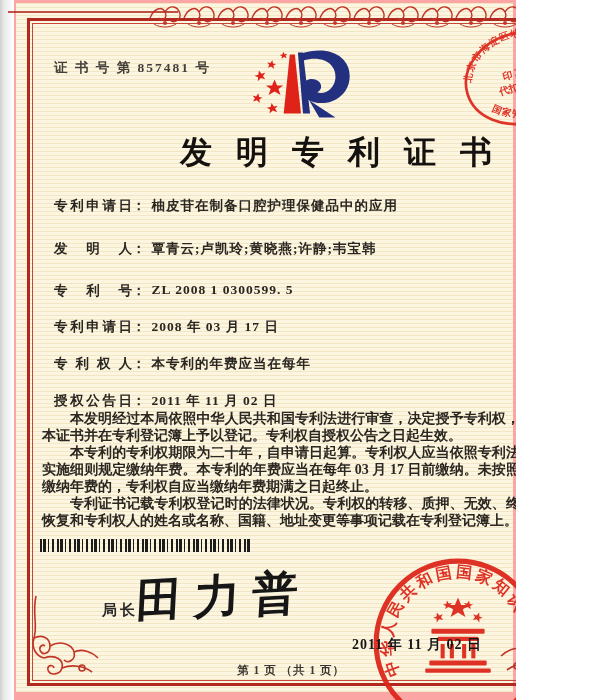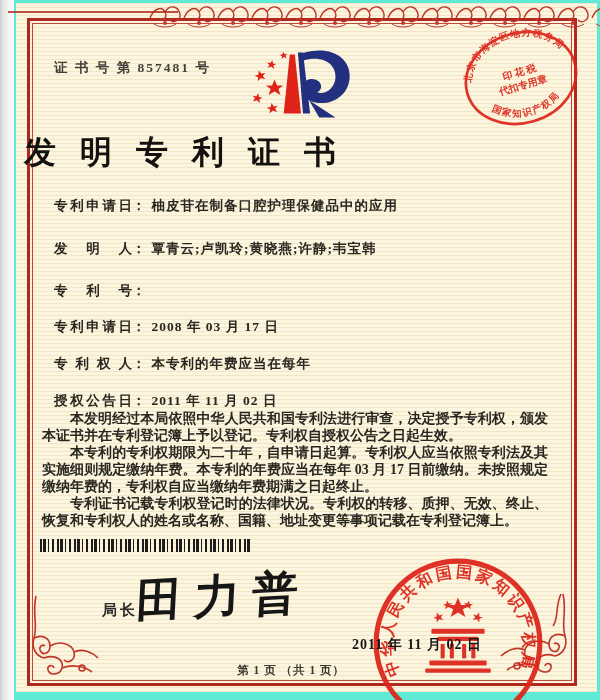--- a/index.html
+++ b/index.html
@@ -1,42 +1,42 @@
 <!DOCTYPE html>
 <html style="--frame_red: #b0281e; --stamp_red: #dd2418; --logo_red: #e02318; --logo_blue: #22307f; --paper: #fcf5e0; --ink: #2a2620;"><head>
 <meta charset="utf-8">
 <style>
   :root{
     --frame_red:#b0281e; --stamp_red:#dd2418; --logo_red:#e02318;
     --logo_blue:#22307f; --paper:#fcf5e0; --ink:#2a2620;
   }
   html,body{margin:0;padding:0;}
   body{font-family:"Liberation Serif","DejaVu Serif",serif;}
-  .page{position:relative;width:600px;height:700px;background:#5eead4;overflow:hidden;}
+  .page{position:relative;width:516px;height:700px;background:#fca5a5;overflow:hidden;}
   .scan-edge{position:absolute;left:0;top:0;width:14px;height:100%;
     background:linear-gradient(90deg,#cfcfcf 0,#e9e9e9 4px,#ffffff 14px);}
   .paper{position:absolute;left:16px;top:3px;right:3px;bottom:8px;
     background-color:var(--paper,#fcf5e0);
     background-image:repeating-linear-gradient(180deg,rgba(218,190,130,.28) 0 1px,rgba(0,0,0,0) 1px 4px);}
   .frame{position:absolute;left:27px;top:18px;width:544px;height:662px;
     border:3px solid var(--frame_red,#b0281e);z-index:2;}
   .frame-inner{position:absolute;inset:2px;border:1px solid #c4473a;}
   .topline{position:absolute;left:8px;top:11px;width:170px;height:2px;
     background:var(--frame_red,#b0281e);opacity:.8;z-index:3;}
   .topband{position:absolute;left:148px;top:2px;width:452px;height:27px;z-index:3;}
   .flourish{position:absolute;z-index:3;}
   .fl-bl{left:30px;top:594px;width:72px;height:84px;}
   .fl-br{left:497px;top:582px;width:72px;height:96px;}
 
   .cert-no{position:absolute;left:54px;top:59px;font-size:13.5px;letter-spacing:2px;
     color:#443f38;font-weight:600;z-index:4;}
   .logo{position:absolute;left:238px;top:42px;width:132px;height:82px;z-index:4;}
   .tax-seal{position:absolute;left:458px;top:24px;width:126px;height:108px;
     transform:rotate(-16deg);z-index:6;opacity:.92;}
-  .title{position:absolute;left:0;top:131px;width:100%;text-align:left;
+  .title{position:absolute;left:0;top:131px;width:100%;text-align:right;
     font-size:32px;font-weight:bold;color:#14110e;letter-spacing:24px;text-indent:24px;z-index:4;}
 
   .fields{z-index:4;}
   .frow{position:absolute;left:54px;width:494px;display:flex;font-size:13.5px;
     color:var(--ink,#2a2620);font-weight:bold;z-index:4;white-space:nowrap;}
   .flabel{display:inline-block;width:78px;text-align:justify;text-align-last:justify;}
   .fsep{margin-right:6px;}
   .fvalue{letter-spacing:1px;font-weight:700;}
 
   .paras{position:absolute;left:42px;top:410px;width:506px;z-index:4;}
@@ -159,20 +159,21 @@
         <span class="fvalue">柚皮苷在制备口腔护理保健品中的应用</span>
     </div>
     <div class="frow" style="top:240px">
       <span class="flabel">发明人</span>
         <span class="fsep">：</span>
         <span class="fvalue">覃青云;卢凯玲;黄晓燕;许静;韦宝韩</span>
     </div>
     <div class="frow" style="top:282px">
       <span class="flabel">专利号</span>
         <span class="fsep">：</span>
+        <span class="fvalue">ZL 2008 1 0300599. 5</span>
     </div>
     <div class="frow" style="top:318px">
       <span class="flabel">专利申请日</span>
         <span class="fsep">：</span>
         <span class="fvalue">2008 年 03 月 17 日</span>
     </div>
     <div class="frow" style="top:355px">
       <span class="flabel">专利权人</span>
         <span class="fsep">：</span>
         <span class="fvalue">本专利的年费应当在每年</span>

